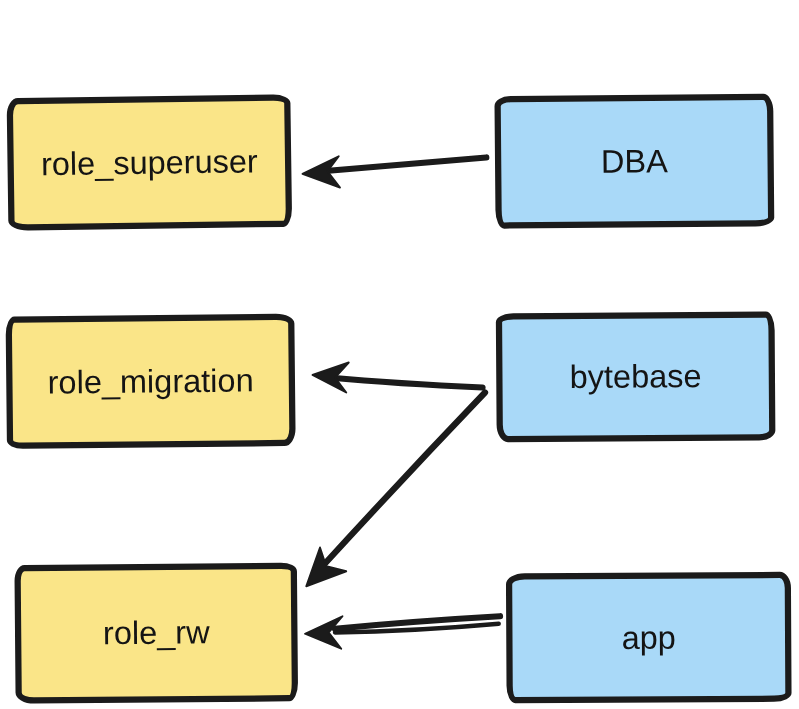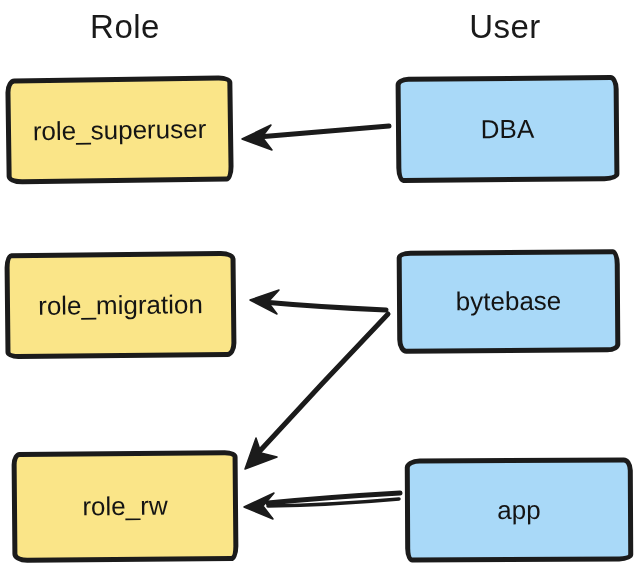--- a/index.html
+++ b/index.html
@@ -57,22 +57,20 @@
   }
   .edge-shaft { fill: none; stroke: #1b1b1b; stroke-width: 5; stroke-linecap: round; }
   .edge-shaft.thin { stroke-width: 3.5; }
   .edge-head { fill: #1b1b1b; stroke: #1b1b1b; stroke-width: 1.5; stroke-linejoin: round; }
 </style>
 </head>
 <body>
 
 <div class="canvas">
 
-  <div class="col-title role-col">Role</div>
-  <div class="col-title user-col">User</div>
 
   <svg class="edges-layer" viewBox="0 0 639 567" xmlns="http://www.w3.org/2000/svg">
     <g>
       <path class="edge-shaft" d="M389,126 Q318,132 258,137"></path>
       <polygon class="edge-head" points="242,139 271,125 262,137 272,150"></polygon>
     </g>
     <g>
       <path class="edge-shaft" d="M386,310 Q318,307 263,302"></path>
       <polygon class="edge-head" points="250,300 279,290 268,302 277,314"></polygon>
     </g>

